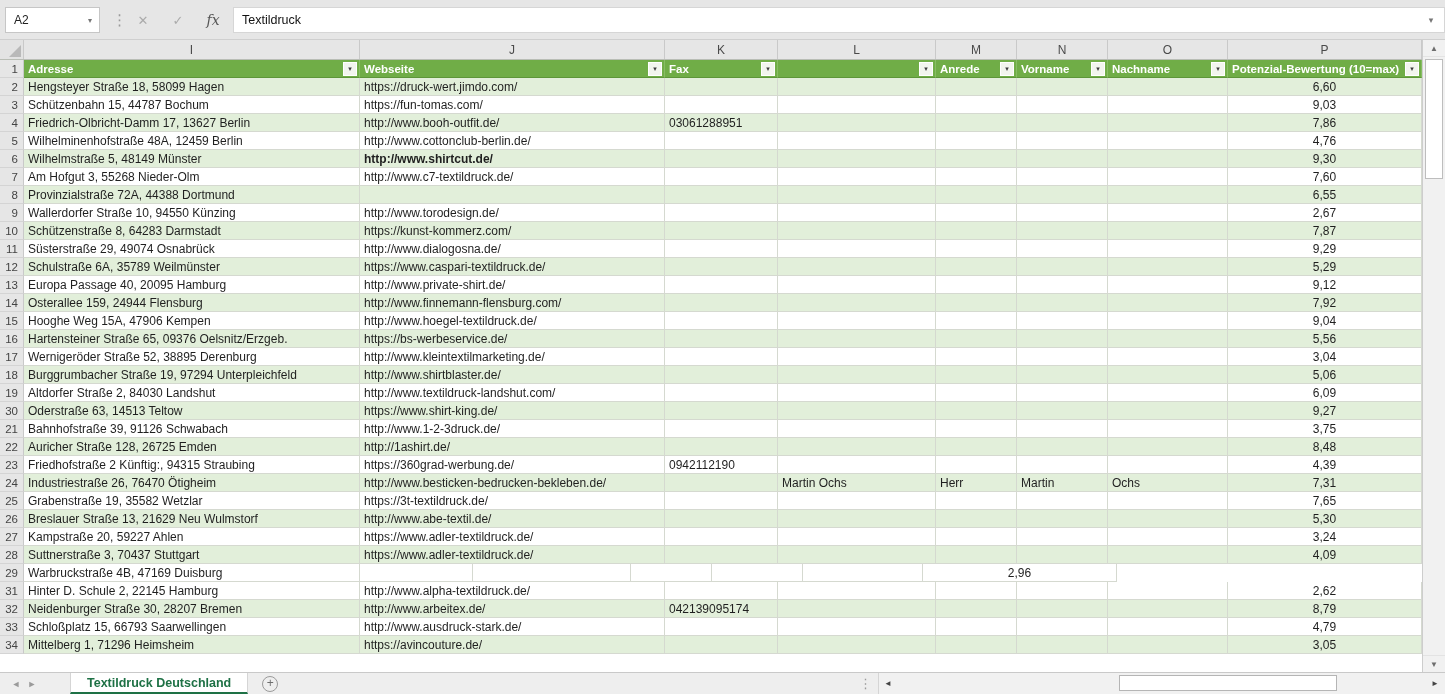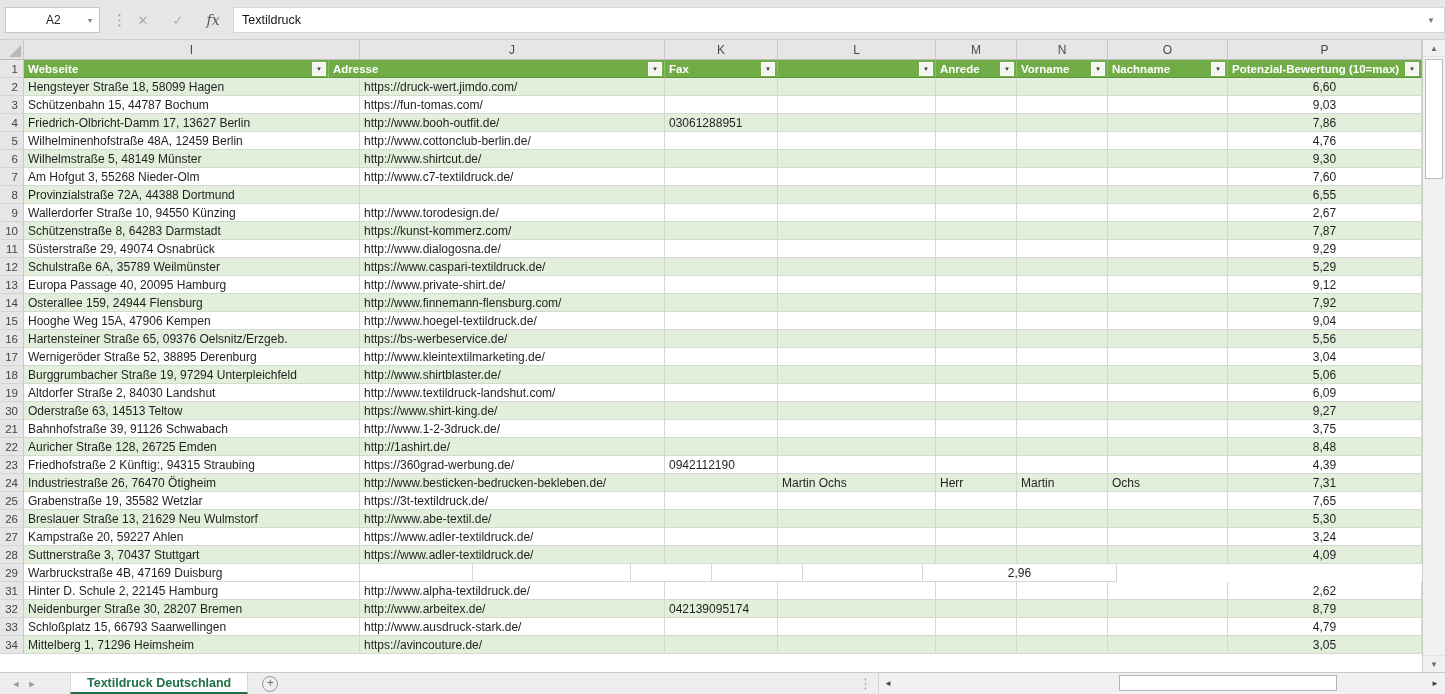--- a/index.html
+++ b/index.html
@@ -10,21 +10,21 @@
     --chrome-border:#C6C6C6;
     --grid-line:#D5D9D0;
     --txt:#1F1F1F;
   }
   *{box-sizing:border-box;margin:0;padding:0;}
   body{font-family:"Liberation Sans",sans-serif;background:#fff;}
   .app{position:relative;width:1445px;height:694px;overflow:hidden;background:#fff;}
 
   
   .topbar{position:absolute;top:0;left:0;right:0;height:40px;background:var(--chrome);border-bottom:1px solid #cfcfcf;}
-  .namebox{position:absolute;left:5px;top:7px;width:95px;height:26px;background:#fff;border:1px solid var(--chrome-border);display:flex;align-items:center;padding-left:32px;}
+  .namebox{position:absolute;left:5px;top:7px;width:95px;height:26px;background:#fff;border:1px solid var(--chrome-border);display:flex;align-items:center;}
   .namebox .nb-txt{flex:1;padding-left:8px;font-size:12px;color:#222;}
   .namebox .nb-dd{width:18px;text-align:center;color:#777;font-size:8px;}
   .v-dots{position:absolute;left:112px;top:10px;color:#9a9a9a;font-size:15px;line-height:20px;}
   .fb-btn{position:absolute;top:8px;width:30px;height:24px;display:flex;align-items:center;justify-content:center;font-size:13px;color:#ababab;}
   .fb-btn.fx{color:#555;font-family:"DejaVu Serif",serif;font-style:italic;font-size:14px;}
   .formula-field{position:absolute;left:233px;top:7px;right:0;height:26px;background:#fff;border:1px solid #d6d6d6;display:flex;align-items:center;}
   .formula-field .f-txt{flex:1;padding-left:8px;font-size:12.5px;color:#111;}
   .formula-field .f-dd{width:26px;text-align:center;color:#777;font-size:9px;}
 
   
@@ -95,26 +95,26 @@
       <div class="colhead" style="width: 81px;">M</div>
       <div class="colhead" style="width: 91px;">N</div>
       <div class="colhead" style="width: 120px;">O</div>
       <div class="colhead" style="width: 194px;">P</div>
       <div class="scroll-gap"></div>
     </div>
 
   <div class="rows">
       <div class="r hdr">
         <div class="rn">1</div>
+        <div class="c" style="width: 336px;">
+          <div style="overflow: hidden; white-space: nowrap;">Adresse</div>
+          <div class="filter-btn">▾</div>
+        </div>
         <div class="c" style="width: 305px;">
           <div style="overflow: hidden; white-space: nowrap;">Webseite</div>
-          <div class="filter-btn">▾</div>
-        </div>
-        <div class="c" style="width: 336px;">
-          <div style="overflow: hidden; white-space: nowrap;">Adresse</div>
           <div class="filter-btn">▾</div>
         </div>
         <div class="c" style="width: 113px;">
           <div style="overflow: hidden; white-space: nowrap;">Fax</div>
           <div class="filter-btn">▾</div>
         </div>
         <div class="c" style="width: 158px;">
           <div style="overflow: hidden; white-space: nowrap; margin-top: 48px;">Inhaber/in</div>
           <div class="filter-btn">▾</div>
         </div>
@@ -175,21 +175,21 @@
         <div class="c" style="width: 113px;"></div>
         <div class="c" style="width: 158px;"></div>
         <div class="c" style="width: 81px;"></div>
         <div class="c" style="width: 91px;"></div>
         <div class="c" style="width: 120px;"></div>
         <div class="c num" style="width: 194px;">4,76</div>
       </div>
       <div class="r alt">
         <div class="rn">6</div>
         <div class="c" style="width: 336px;">Wilhelmstraße 5, 48149 Münster</div>
-        <div class="c" style="width: 305px;">http://www.shirtcut.de/</div>
+        <div class="c" style="width: 305px; font-weight: bold;">http://www.shirtcut.de/</div>
         <div class="c" style="width: 113px;"></div>
         <div class="c" style="width: 158px;"></div>
         <div class="c" style="width: 81px;"></div>
         <div class="c" style="width: 91px;"></div>
         <div class="c" style="width: 120px;"></div>
         <div class="c num" style="width: 194px;">9,30</div>
       </div>
       <div class="r">
         <div class="rn">7</div>
         <div class="c" style="width: 336px;">Am Hofgut 3, 55268 Nieder-Olm</div>

